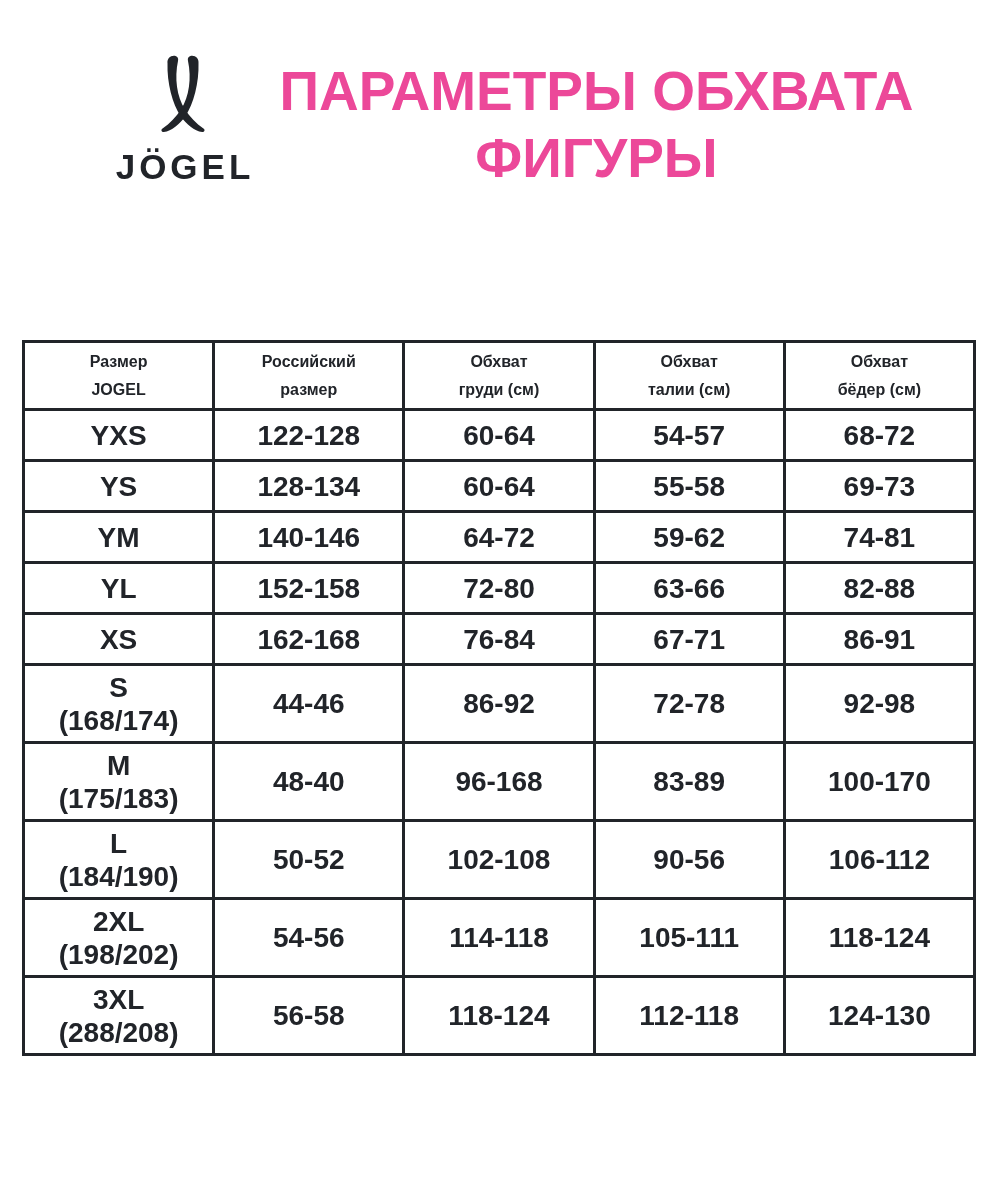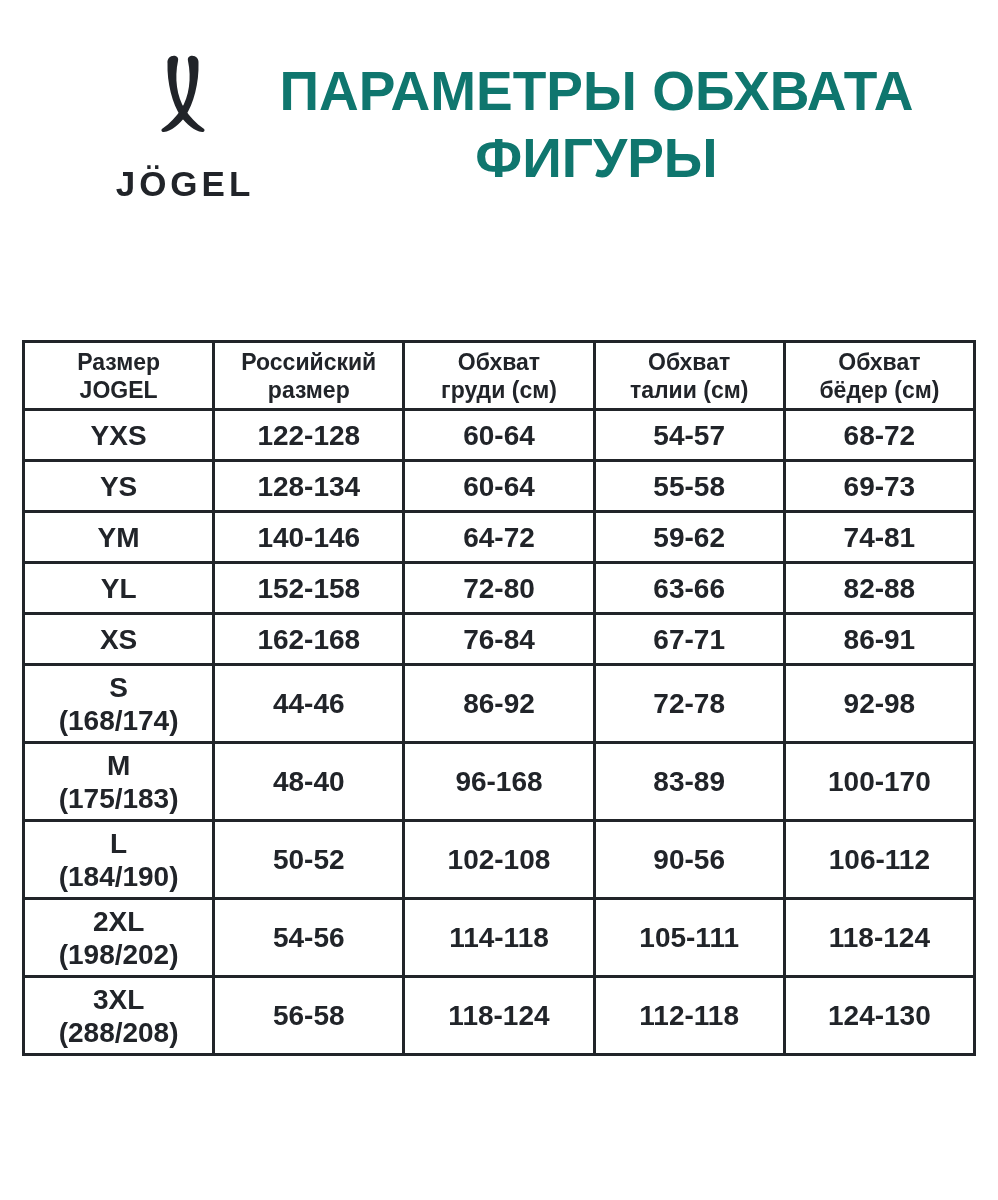--- a/index.html
+++ b/index.html
@@ -19,40 +19,40 @@
   .logo {
     position: absolute;
     left: 112px;
     top: 54px;
     width: 142px;
     text-align: center;
   }
   .logo-mark { display: block; margin: 0 auto; width: 62px; height: 88px; }
   .logo-mark path { fill: #212429; }
   .logo-wordmark {
-    margin-top: 22px;
+    margin-top: 5px;
     font-size: 35px;
     font-weight: 700;
     letter-spacing: 4px;
     margin-right: -4px; 
     color: #212429;
     white-space: nowrap;
   }
 
   
   .title {
     position: absolute;
     left: 195px;
     right: 0;
     top: 58px;
     text-align: center;
     font-size: 55px;
     line-height: 67px;
     font-weight: 700;
-    color: #0f766e;
+    color: #ec4899;
   }
 
   
   table.size-table {
     position: absolute;
     left: 22px;
     top: 340px;
     width: 954px;
     border-collapse: collapse;
     table-layout: fixed;
@@ -60,21 +60,21 @@
   .size-table col { width: 20%; }
   .size-table th, .size-table td {
     border: 3px solid #212429;
     text-align: center;
     vertical-align: middle;
     color: #212429;
     background: #ffffff;
   }
   .size-table thead tr { height: 68px; }
   .size-table th {
-    font-size: 23px;
+    font-size: 16px;
     font-weight: 700;
     line-height: 28px;
   }
   .size-table td {
     font-size: 28px;
     font-weight: 700;
     line-height: 33px;
   }
   .size-table tbody tr.single { height: 51px; }
   .size-table tbody tr.tall { height: 78px; }

